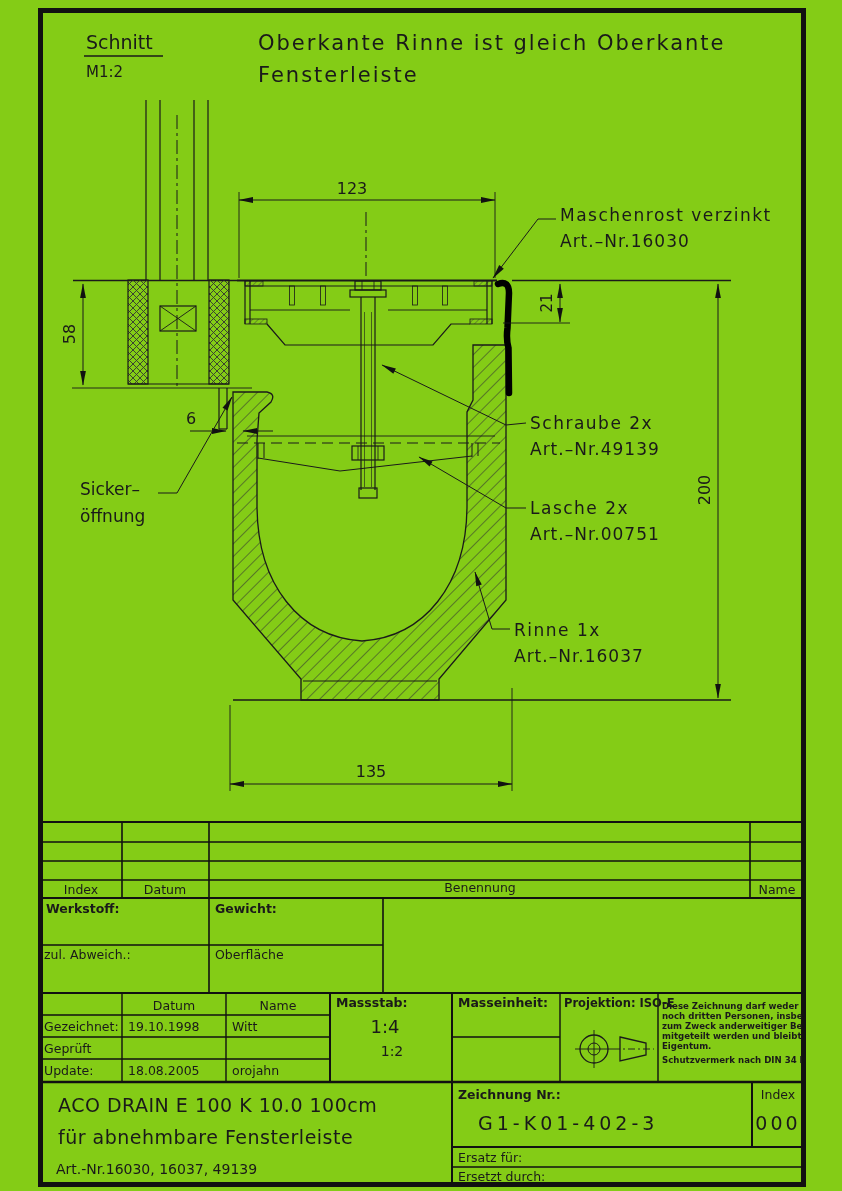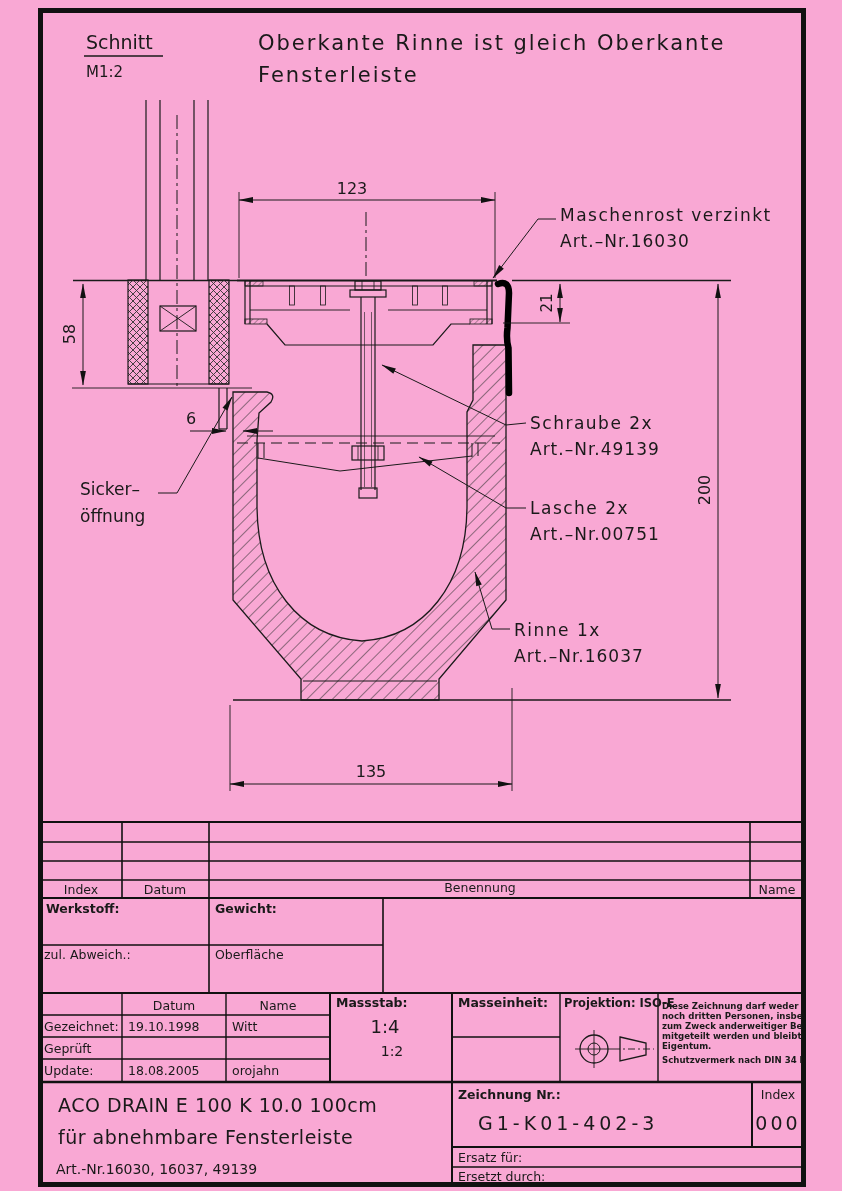--- a/index.html
+++ b/index.html
@@ -1,16 +1,16 @@
 <!DOCTYPE html>
 <html><head>
 <meta charset="utf-8">
 <style>
   html,body{margin:0;padding:0;background:#e8e8e8;}
-  .page{position:relative;width:842px;height:1191px;background:#f9a8d4;margin:0 auto;
+  .page{position:relative;width:842px;height:1191px;background:#84cc16;margin:0 auto;
         font-family:"DejaVu Sans","Liberation Sans",sans-serif;}
   svg{position:absolute;left:0;top:0;}
   text{fill:#1a1a1a;}
   .cad{font-family:"DejaVu Sans","Liberation Sans",sans-serif;}
   .bold{font-weight:bold;}
 </style>
 </head>
 <body>
 
 <div class="page">

